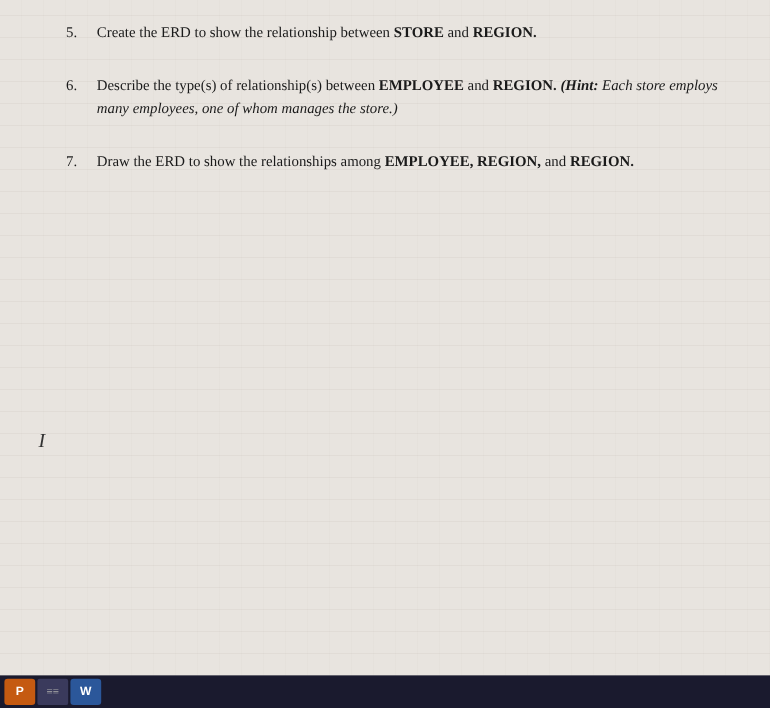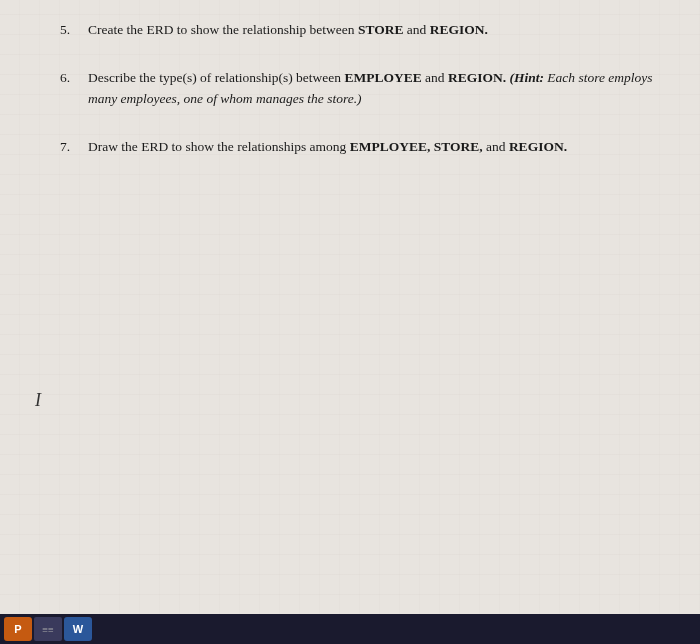--- a/index.html
+++ b/index.html
@@ -145,21 +145,21 @@
   <div class="question-block">
     <span class="question-number">6.</span>
     <span class="question-text">
       Describe the type(s) of relationship(s) between <strong>EMPLOYEE</strong> and <strong>REGION.</strong> <em><strong>(Hint:</strong> Each store employs many employees, one of whom manages the store.)</em>
     </span>
   </div>
 
   <div class="question-block">
     <span class="question-number">7.</span>
     <span class="question-text">
-      Draw the ERD to show the relationships among <strong>EMPLOYEE, STORE,</strong> and <strong>REGION.</strong>
+      Draw the ERD to show the relationships among <strong>EMPLOYEE, REGION,</strong> and <strong>REGION.</strong>
     </span>
   </div>
 
   <div class="cursor-area">I</div>
 
 </div>
 
 <div class="taskbar">
   <div class="taskbar-btn taskbar-powerpoint">
     <span class="taskbar-powerpoint-inner">P</span>

